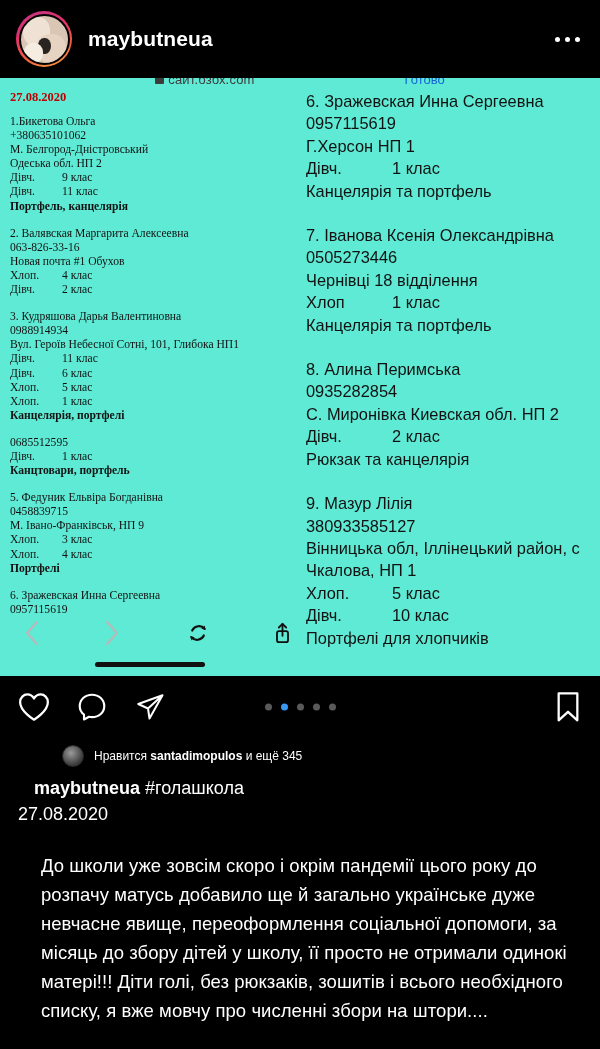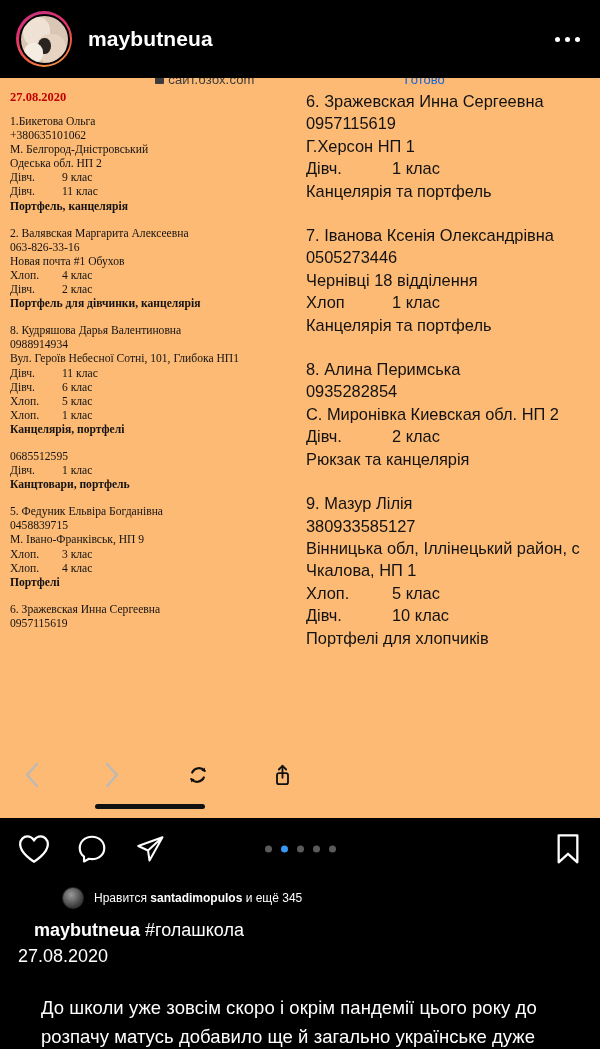--- a/index.html
+++ b/index.html
@@ -38,22 +38,22 @@
     letter-spacing:.1px; color:#fff;
   }
   .ig-more {
     margin-left:auto; display:flex; gap:5px; align-items:center;
     padding:8px 4px;
   }
   .ig-more i { width:5px; height:5px; border-radius:50%; background:#fff; display:block; }
 
   
   .ig-media {
-    position:relative; width:600px; height:740px;
-    background:#fdba74; overflow:hidden;
+    position:relative; width:600px; height:598px;
+    background:#5eead4; overflow:hidden;
   }
   .urlbar {
     position:absolute; top:-10px; left:0; right:0; height:22px;
     display:flex; align-items:center; justify-content:center;
     gap:150px; color:#3b3b3b;
   }
   .urlbar .dom { font-size:13px; letter-spacing:.2px; }
   .urlbar .done { font-size:13px; color:#1464d6; }
   .urlbar .lock { width:9px; height:8px; background:#3b3b3b; border-radius:1px;
                   display:inline-block; margin-right:4px; vertical-align:middle; }
@@ -175,24 +175,23 @@
             <div class="kid"><span class="g">Дівч.</span><span>9 клас</span></div>
             <div class="kid"><span class="g">Дівч.</span><span>11 клас</span></div>
             <div class="bold">Портфель, канцелярія</div>
           </div>
           <div class="entry-l">
             <div>2. Валявская Маргарита Алексеевна</div>
             <div>063-826-33-16</div>
             <div>Новая почта #1 Обухов</div>
             <div class="kid"><span class="g">Хлоп.</span><span>4 клас</span></div>
             <div class="kid"><span class="g">Дівч.</span><span>2 клас</span></div>
-            <div class="bold">Портфель для дівчинки, канцелярія</div>
-          </div>
-          <div class="entry-l">
-            <div>8. Кудряшова Дарья Валентиновна</div>
+          </div>
+          <div class="entry-l">
+            <div>3. Кудряшова Дарья Валентиновна</div>
             <div>0988914934</div>
             <div>Вул. Героїв Небесної Сотні, 101, Глибока    НП1</div>
             <div class="kid"><span class="g">Дівч.</span><span>11 клас</span></div>
             <div class="kid"><span class="g">Дівч.</span><span>6 клас</span></div>
             <div class="kid"><span class="g">Хлоп.</span><span>5 клас</span></div>
             <div class="kid"><span class="g">Хлоп.</span><span>1 клас</span></div>
             <div class="bold">Канцелярія, портфелі</div>
           </div>
           <div class="entry-l">
             <div>0685512595</div>

